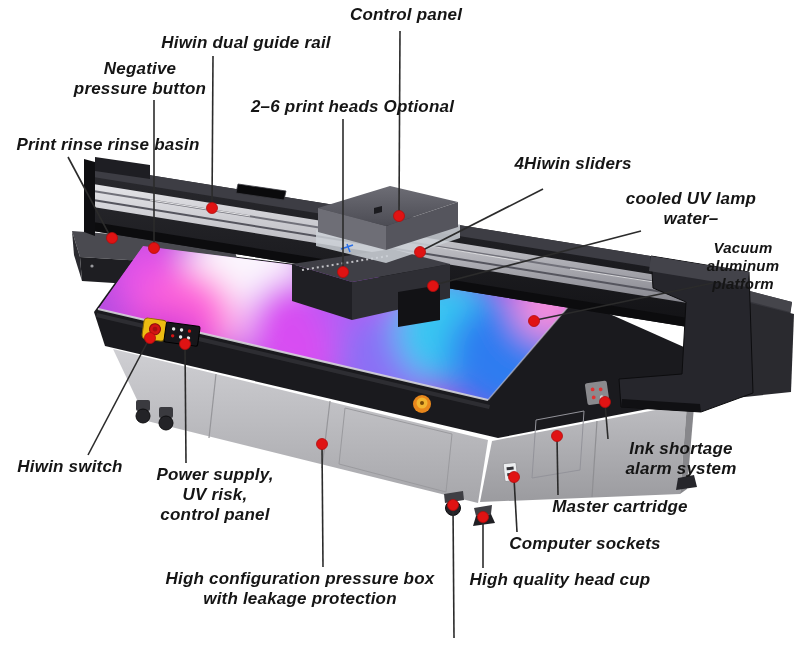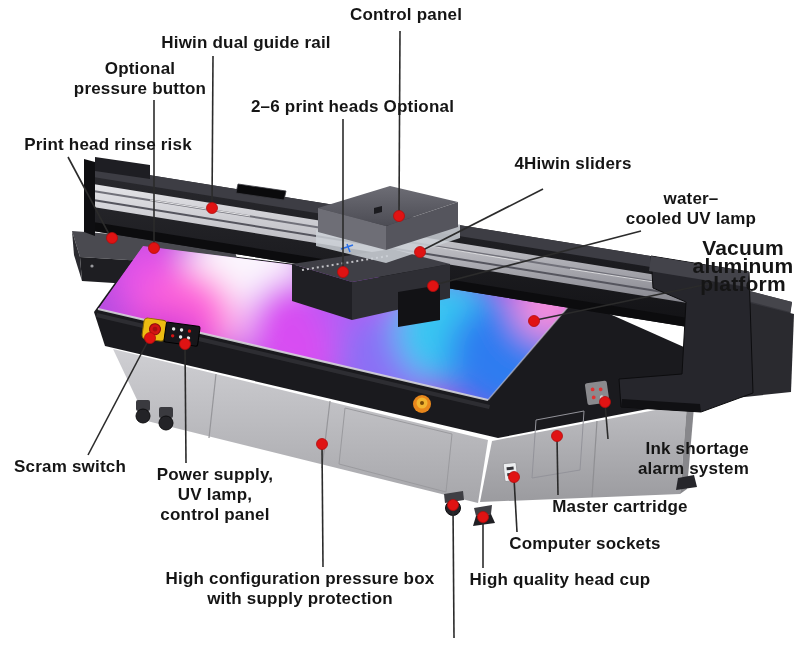--- a/index.html
+++ b/index.html
@@ -1,22 +1,22 @@
 <!DOCTYPE html>
 <html><head>
 <meta charset="utf-8">
 <style>
   html,body{margin:0;padding:0;background:#ffffff;}
   #stage{position:relative;width:800px;height:664px;background:#ffffff;overflow:hidden;
-         font-family:"Liberation Sans",sans-serif;}
+         font-family:"Liberation Sans",sans-serif;font-style:italic;}
   #machine-svg{position:absolute;left:0;top:0;width:800px;height:664px;}
   .lbl{position:absolute;font-weight:bold;font-size:17px;line-height:20px;color:#151515;
        text-align:center;letter-spacing:.2px;white-space:nowrap;}
-  .lbl.small{font-size:21px;line-height:18px;}
-  .lbl.left{text-align:right;}
+  .lbl.small{font-size:15px;line-height:18px;}
+  .lbl.left{text-align:center;}
 </style>
 </head>
 <body>
 
 <div id="stage">
 
 <svg id="machine-svg" viewBox="0 0 800 664">
   <defs>
     <linearGradient id="gFront" x1="0" y1="0" x2="0" y2="1">
       <stop offset="0" stop-color="#cfcfd3"></stop>
@@ -228,60 +228,60 @@
 
 <div class="lbl" style="left:338px;top:5px;width:136px">
   <span>Control panel</span>
 </div>
 
 <div class="lbl" style="left:148px;top:33px;width:196px">
   <span>Hiwin dual guide rail</span>
 </div>
 
 <div class="lbl" style="left:72px;top:59px;width:136px">
-  <div>Optional</div>
+  <div>Negative</div>
   <div>pressure button</div>
 </div>
 
 <div class="lbl" style="left:230px;top:97px;width:245px">
   <span>2–6 print heads Optional</span>
 </div>
 
 <div class="lbl" style="left:6px;top:135px;width:204px">
-  <span>Print head rinse risk</span>
+  <span>Print rinse rinse basin</span>
 </div>
 
 <div class="lbl" style="left:503px;top:154px;width:140px">
   <span>4Hiwin sliders</span>
 </div>
 
 <div class="lbl" style="left:612px;top:189px;width:158px">
+  <div>cooled UV lamp</div>
   <div>water–</div>
-  <div>cooled UV lamp</div>
 </div>
 
 <div class="lbl small" style="left:692px;top:239px;width:102px">
   <div>Vacuum</div>
   <div>aluminum</div>
   <div>platform</div>
 </div>
 
 <div class="lbl" style="left:4px;top:457px;width:132px">
-  <span>Scram switch</span>
+  <span>Hiwin switch</span>
 </div>
 
 <div class="lbl" style="left:146px;top:465px;width:138px">
   <div>Power supply,</div>
-  <div>UV lamp,</div>
+  <div>UV risk,</div>
   <div>control panel</div>
 </div>
 
 <div class="lbl" style="left:148px;top:569px;width:304px">
   <div>High configuration pressure box</div>
-  <div>with supply protection</div>
+  <div>with leakage protection</div>
 </div>
 
 <div class="lbl left" style="left:613px;top:439px;width:136px">
   <div>Ink shortage</div>
   <div>alarm system</div>
 </div>
 
 <div class="lbl" style="left:536px;top:497px;width:168px">
   <span>Master cartridge</span>
 </div>

